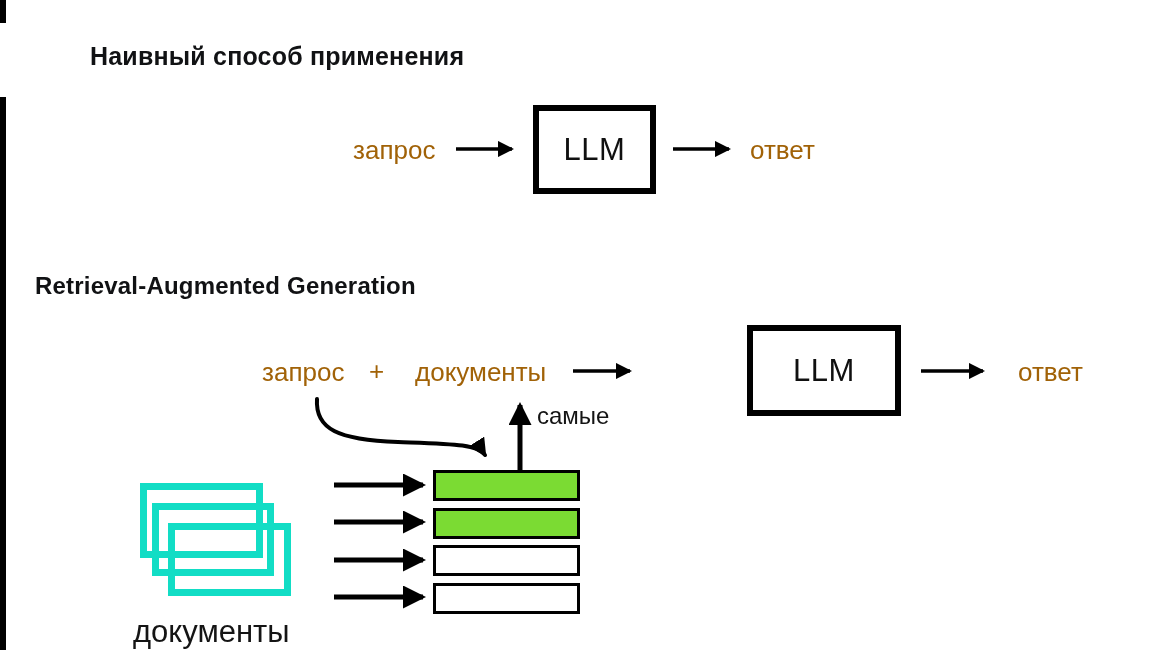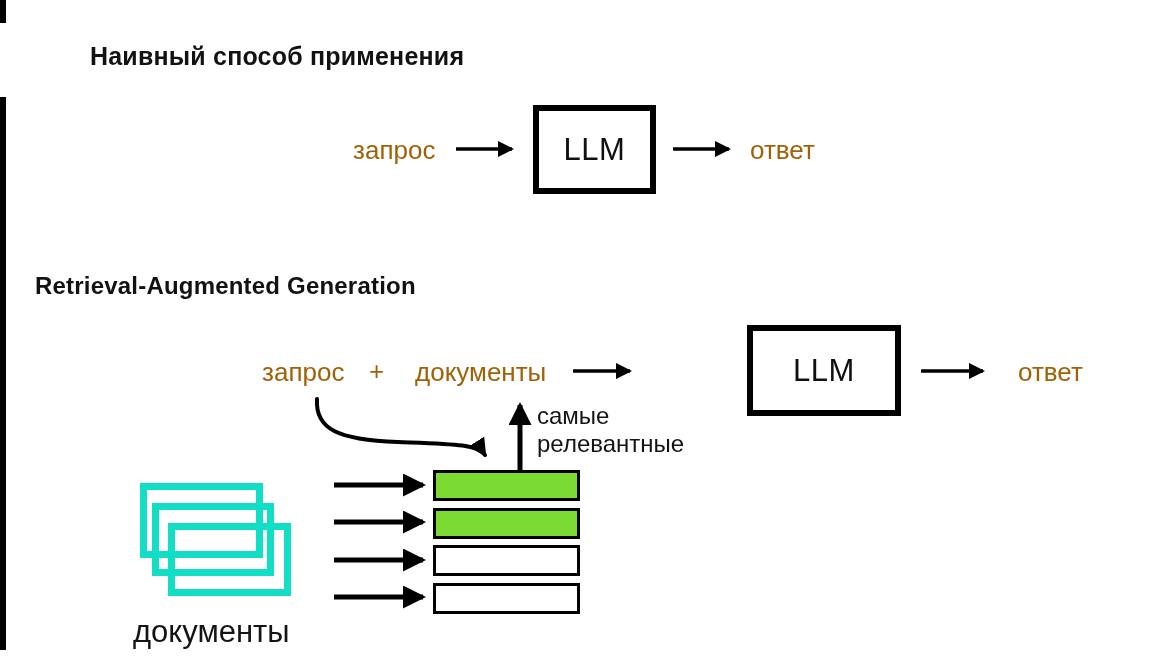--- a/index.html
+++ b/index.html
@@ -133,21 +133,20 @@
   <span class="flow-label" style="left:415px; top:357px;">документы</span>
 
   <div class="llm-box llm-box-2">
     <span>LLM</span>
   </div>
 
   <span class="flow-label" style="left:1018px; top:357px;">ответ</span>
 
   <div class="relevant-label">
     <div>самые</div>
-    <div>релевантные</div>
   </div>
 
   <div class="stack-box stack-box-1" style="background-color: rgb(123, 219, 51);"></div>
   <div class="stack-box stack-box-2" style="background-color: rgb(123, 219, 51);"></div>
   <div class="stack-box stack-box-3" style="background-color: rgb(255, 255, 255);"></div>
   <div class="stack-box stack-box-4" style="background-color: rgb(255, 255, 255);"></div>
 
   <div class="doc-rect doc-rect-1" style="border-color: rgb(18, 221, 197);"></div>
   <div class="doc-rect doc-rect-2" style="border-color: rgb(18, 221, 197);"></div>
   <div class="doc-rect doc-rect-3" style="border-color: rgb(18, 221, 197);"></div>

